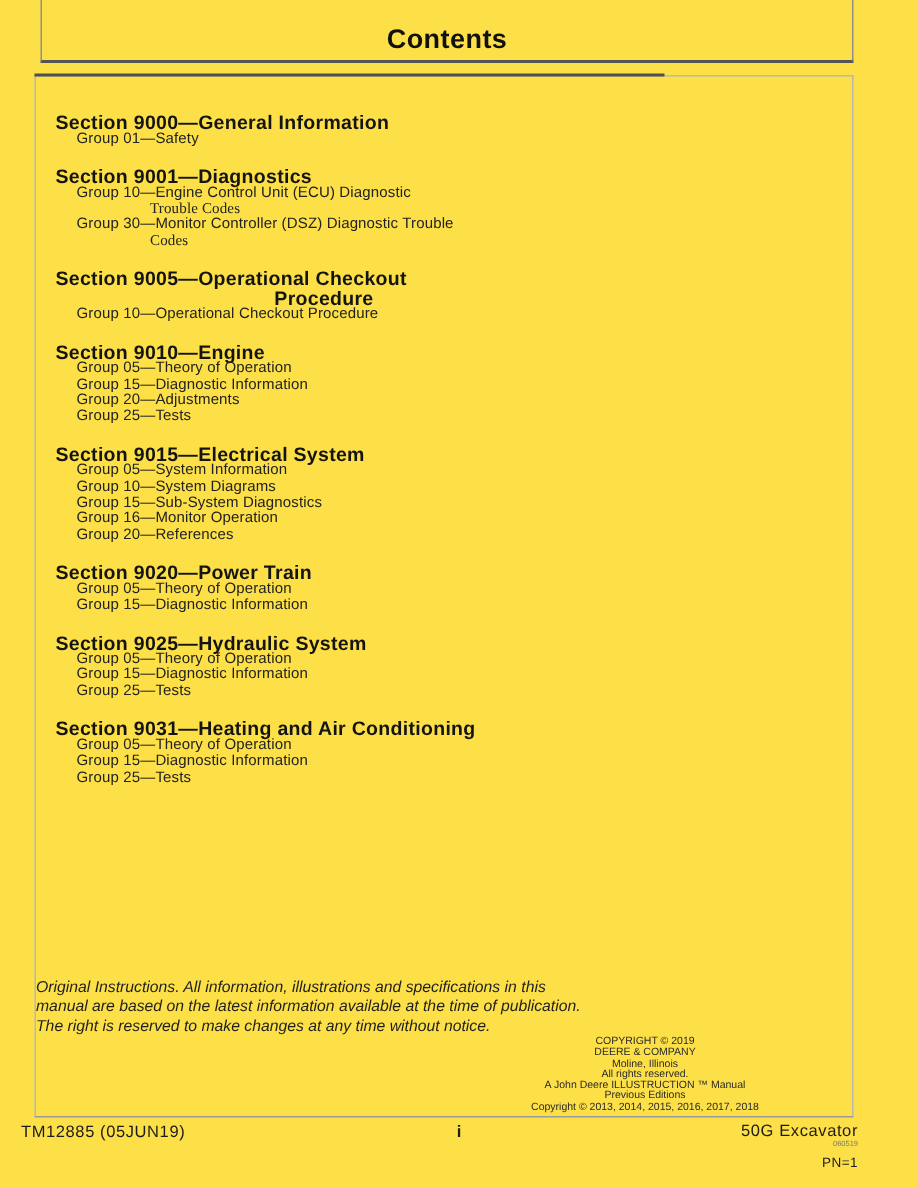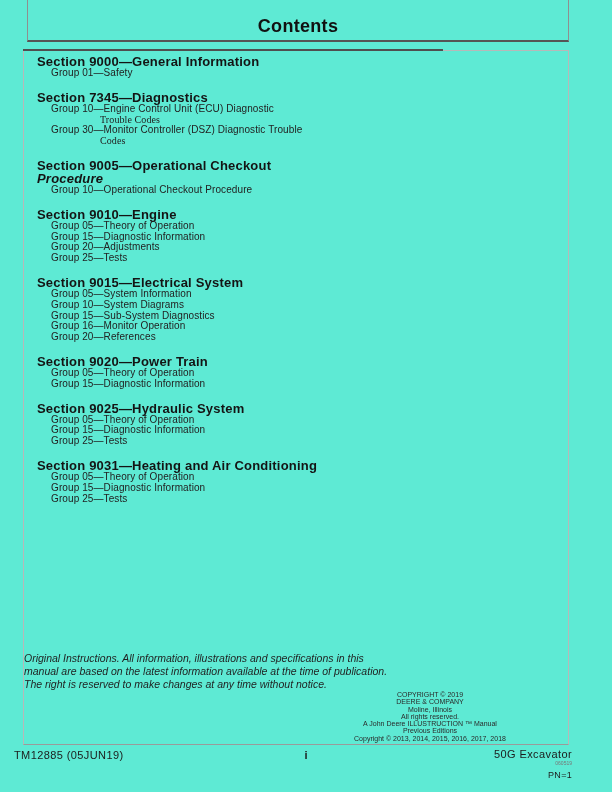--- a/index.html
+++ b/index.html
@@ -1,17 +1,17 @@
 <!DOCTYPE html>
 <html><head>
 <meta charset="utf-8">
 <style>
   html,body { margin:0; padding:0; background:#ffffff; }
   .page {
-    position:relative; width:612px; height:792px; background:#5eead4;
+    position:relative; width:612px; height:792px; background:#fde047;
     font-family:"Liberation Sans", sans-serif; color:#1c1c1c; overflow:hidden;
   }
   
   .header-box {
     position:absolute; left:27px; top:0; width:540px; height:40px;
     border-left:1px solid #8f8f8f; border-right:1px solid #8f8f8f;
     border-bottom:2px solid #555555;
     display:flex; align-items:flex-end; justify-content:center;
   }
   .page-title {
@@ -19,27 +19,27 @@
   }
   
   .content-box {
     position:absolute; left:23px; top:50px; width:546px; height:695px;
     border:1px solid #b8b8b8; border-bottom-color:#9a9a9a; box-sizing:border-box;
   }
   .content-box::before {   
     content:""; position:absolute; top:-2px; left:-1px; width:420px; height:2px;
     background:#4f4f4f;
   }
-  .toc { padding-top:4px; }
+  .toc { padding-top:24px; }
   .sec { margin-bottom:12px; }
   .sec-h {
     margin-left:13px; font-size:13px; font-weight:bold; line-height:13px;
     letter-spacing:.2px; color:#141414;
   }
-  .sec-h2 { width:212px; text-align:left;font-style:italic; }
+  .sec-h2 { width:212px; text-align:right; }
   .grp {
     margin-left:27px; font-size:10px; line-height:10.8px; letter-spacing:.1px; color:#222;
   }
   .grp.cont { margin-left:76px;font-family:Liberation Serif, serif; }
   
   .notice {
     position:absolute; top:601px; left:0; width:520px; 
     font-style:italic; font-size:10.5px; line-height:12.8px; color:#1f1f1f;
   }
   
@@ -67,21 +67,21 @@
 
   <div class="content-box">
     <div class="toc">
 
       <div class="sec">
         <div class="sec-h">Section 9000—General Information</div>
         <div class="grp">Group 01—Safety</div>
       </div>
 
       <div class="sec">
-        <div class="sec-h">Section 7345—Diagnostics</div>
+        <div class="sec-h">Section 9001—Diagnostics</div>
         <div class="grp">Group 10—Engine Control Unit (ECU) Diagnostic</div>
         <div class="grp cont">Trouble Codes</div>
         <div class="grp">Group 30—Monitor Controller (DSZ) Diagnostic Trouble</div>
         <div class="grp cont">Codes</div>
       </div>
 
       <div class="sec">
         <div class="sec-h">Section 9005—Operational Checkout</div>
         <div class="sec-h sec-h2">Procedure</div>
         <div class="grp">Group 10—Operational Checkout Procedure</div>

